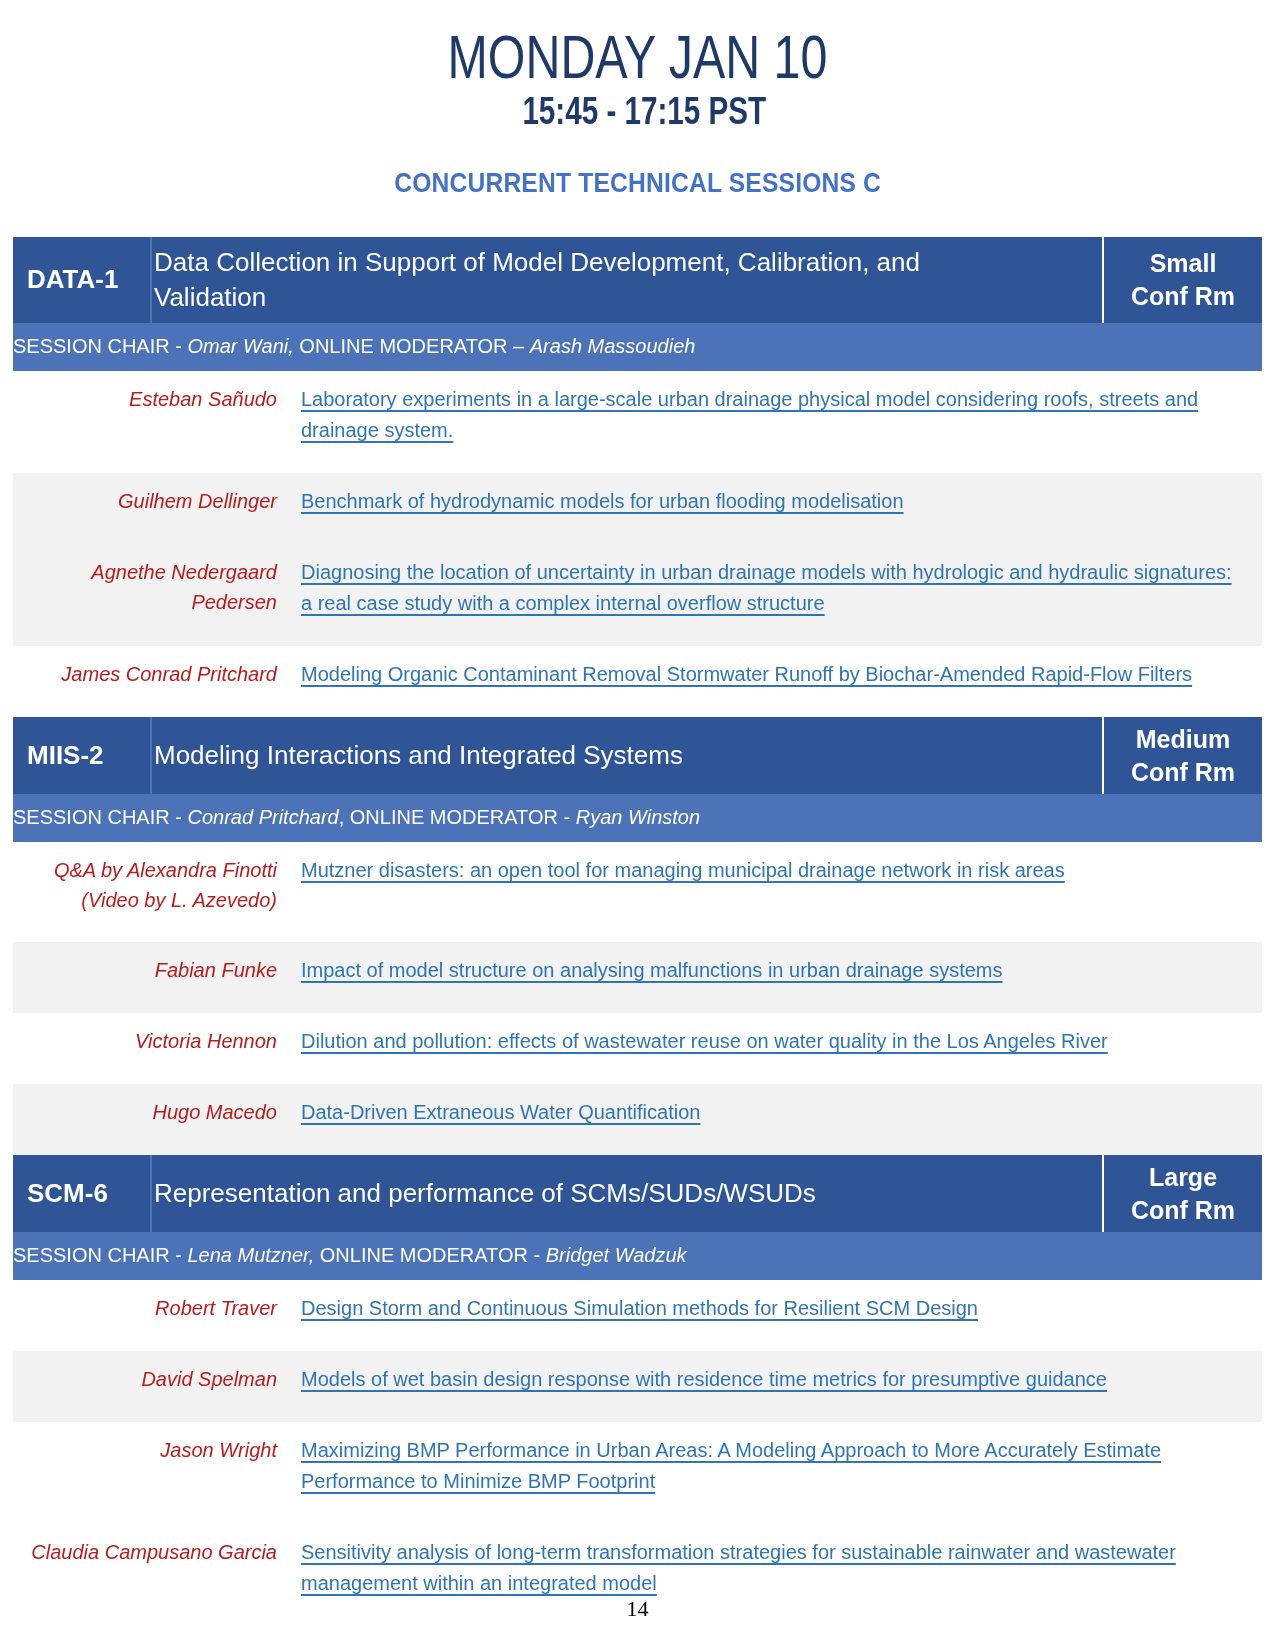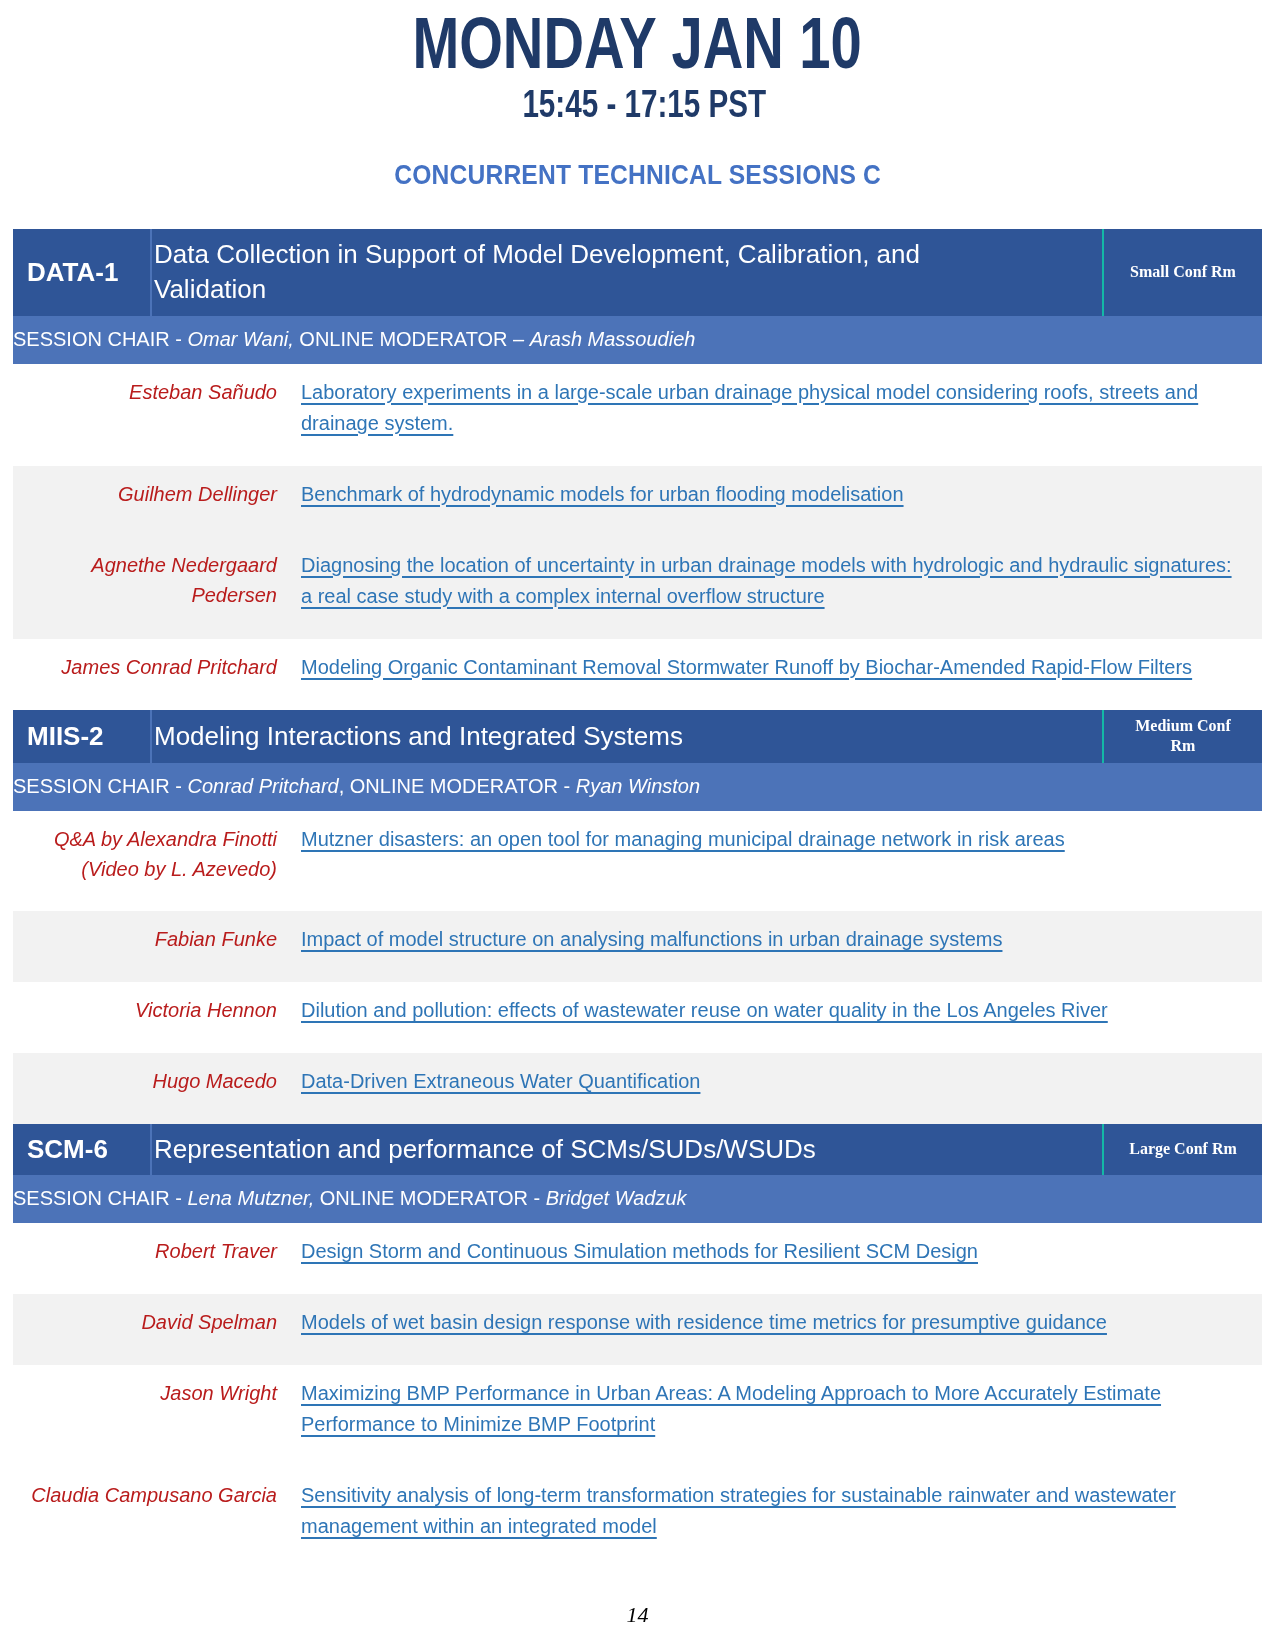--- a/index.html
+++ b/index.html
@@ -9,22 +9,22 @@
     height:1644px;
     margin:0 auto;
     background:#ffffff;
     font-family:"Liberation Sans", sans-serif;
     color:#1a1a1a;
     overflow:hidden;
   }
   
   .top{ text-align:center; }
   .day{
-    margin-top:6px;
-    font-size:72px; font-weight:bold; color:#1F3A68;
+    margin-top:24px;
+    font-size:62px; font-weight:normal; color:#1F3A68;
     line-height:1.05;
   }
   .day .cond, .time .cond, .subtitle .cond{
     display:inline-block; transform:scaleX(.78); transform-origin:center;
     white-space:nowrap;
   }
   .time{
     font-size:38px; font-weight:bold; color:#1F3A68;
     line-height:1.1; margin-top:2px;padding-left:14px;
   }
@@ -48,24 +48,23 @@
     border-right:2px solid #4C73B8;
   }
   .s-title{
     flex:1 1 auto; display:flex; align-items:center;
     padding:8px 2px; font-size:26px; line-height:1.35;
   }
   .s-title span{ max-width:860px; }
   .s-room{
     flex:0 0 160px; display:flex; align-items:center; justify-content:center;
     text-align:center; padding:6px 14px;
-    font-size:16px; font-weight:bold; line-height:1.3;
-    border-left:2px solid #14b8a6;
+    font-size:25px; font-weight:bold; line-height:1.3;
+    border-left:2px solid #ffffff;
     box-sizing:border-box;
-    font-family:Liberation Serif, serif;
   }
   .s-room span{ display:inline-block; max-width:124px; }
   .chair{
     background:#4C73B8; color:#ffffff;
     font-size:20px; padding:10px 0 12px;
     line-height:1.3;
   }
   .chair .it{ font-style:italic; }
 
   
@@ -82,23 +81,23 @@
     flex:1 1 auto; margin-left:24px; margin-right:14px;
     font-size:20px; line-height:1.55;
   }
   .talk a{
     color:#2E75B6; text-decoration:underline;
     text-underline-offset:4px; text-decoration-thickness:1.5px;
     cursor:pointer;
   }
   
   .footer{
-    position:absolute; bottom:16px; left:0; width:100%;
+    position:absolute; bottom:22px; left:0; width:100%;
     text-align:center; font-family:"Liberation Serif", serif;
-    font-size:22px; color:#000;font-style:italic;
+    font-size:22px; color:#000;
   }
 </style>
 </head>
 <body>
 
 <div class="page">
 
   <div class="top">
     <div class="day">
       <span class="cond">MONDAY JAN 10</span>

